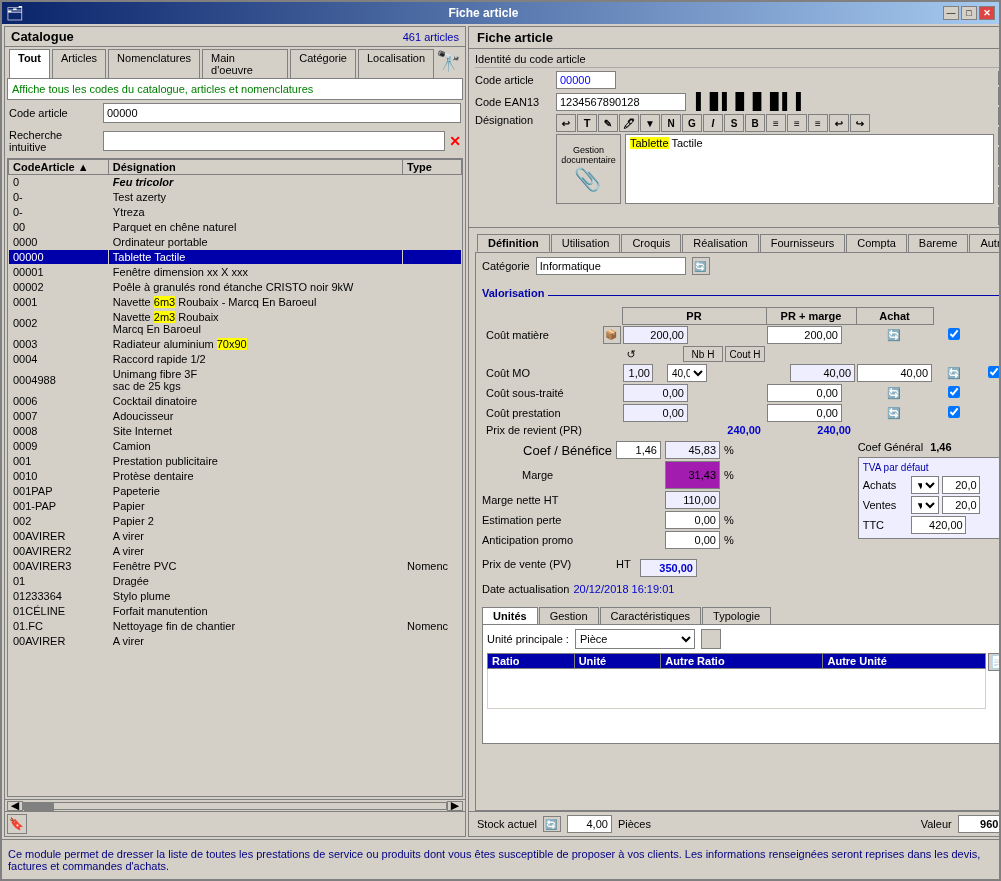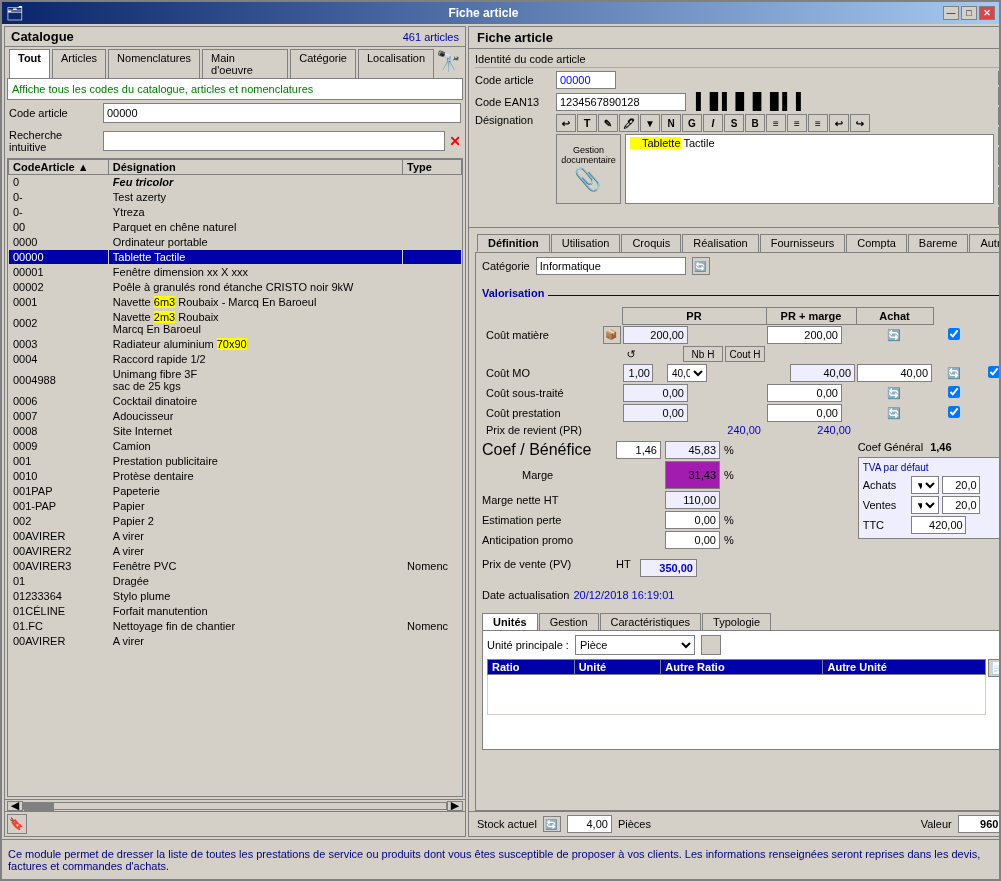--- a/index.html
+++ b/index.html
@@ -91,21 +91,21 @@
     
     
     .status-bar { background: #d4d0c8; border-top: 1px solid #808080; padding: 3px 6px; font-size: 10px; color: #000080; height: 40px; display: flex; align-items: center; }
     
     
     ::-webkit-scrollbar { width: 12px; }
     ::-webkit-scrollbar-track { background: #d4d0c8; }
     ::-webkit-scrollbar-thumb { background: #808080; border: 1px solid #d4d0c8; }
     input[type=checkbox] { width: 12px; height: 12px; }
     
-    .blue-bold { color: #0000cc; font-weight: normal; margin-left: 40px; }
+    .blue-bold { color: #0000cc; font-weight: bold; margin-left: 40px; }
     
     .red-x { color: red; font-size: 14px; font-weight: bold; cursor: pointer; }
   </style>
 </head>
 <body>
 
 <div class="window">
 
   <div class="title-bar">
     <div class="title-bar-left">
@@ -368,21 +368,21 @@
                   <div class="toolbar-btn">≡</div>
                   <div class="toolbar-btn">↩</div>
                   <div class="toolbar-btn">↪</div>
                 </div>
 
                 <div class="desig-content">
                   <div class="gestion-doc">
                     <div style="font-size:9px; text-align:center; margin-bottom:2px;">Gestion documentaire</div>
                     <div style="font-size:22px;">📎</div>
                   </div>
-                  <div class="desig-text-area"><span style="background:yellow;padding-left:12px;">Tablette</span> Tactile</div>
+                  <div class="desig-text-area"><span style="background:yellow;">Tablette</span> Tactile</div>
                 </div>
               </div>
             </div>
           </div>
 
           <div style="display:flex; flex-direction:column; gap:2px; width:22px;">
             <div style="font-size:9px; text-align:center; width:50px; border:1px solid #808080; padding:1px; background:#d4d0c8;">Sensibilité</div>
             <div class="side-btn">📄</div>
             <div class="side-btn">🔄</div>
             <div class="side-btn" style="color:red; font-weight:bold; font-size:14px;">✕</div>
@@ -539,21 +539,21 @@
                   <td></td>
               </tr>
             </tbody>
           </table>
 
           <div style="display:flex; gap:10px; align-items:flex-start;">
 
             <div style="flex:1;">
 
               <div style="display:flex; align-items:center; gap:4px; margin-bottom:2px;">
-                <span style="width:130px; font-size:16px;">Coef / Bénéfice</span>
+                <span style="width:130px; font-size:13px;text-align:right;">Coef / Bénéfice</span>
                 <input type="text" style="width: 45px; height: 18px; border: 1px solid rgb(128, 128, 128); text-align: right; padding: 1px 3px; background: white;" value="1,46">
                 <input type="text" style="width: 55px; height: 18px; border: 1px solid rgb(128, 128, 128); text-align: right; padding: 1px 3px; background: rgb(238, 238, 255);" value="45,83">
                 <span style="font-size:11px;">%</span>
               </div>
 
               <div style="display:flex; align-items:center; gap:4px; margin-bottom:2px;">
                 <span style="width:130px; font-size:11px;padding-left:40px;">Marge</span>
                 <span style="width:45px;"></span>
                 <input type="text" style="width: 55px; height: 28px; border: 1px solid rgb(128, 128, 128); text-align: right; padding: 1px 3px; background: #a21caf;" value="31,43">
                 <span style="font-size:11px;">%</span>
@@ -578,21 +578,21 @@
                 <input type="text" style="width: 55px; height: 18px; border: 1px solid rgb(128, 128, 128); text-align: right; padding: 1px 3px; background: white;" value="0,00">
                 <span style="font-size:11px;">%</span>
               </div>
 
               <div style="display:flex; align-items:center; gap:4px; margin-bottom:2px;">
                 <span style="width:130px; font-size:11px;">Prix de vente (PV)</span>
                 <span style="font-size:11px; width:20px;">HT</span>
                 <input type="text" style="width: 57px; height: 18px; border: 1px solid rgb(128, 128, 128); text-align: right; padding: 1px 3px; background: rgb(238, 238, 255); color: rgb(0, 0, 204); font-weight: bold; margin-top: 8px;" value="350,00">
               </div>
 
-              <div style="display:flex; align-items:center; gap:4px; margin-top:12px;">
+              <div style="display:flex; align-items:center; gap:4px; margin-top:6px;">
                 <span style="font-size:11px;">Date actualisation</span>
                 <span style="font-size:11px; color:#0000cc;">20/12/2018 16:19:01</span>
               </div>
             </div>
 
             <div style="width:155px;">
               <div style="font-size:11px; margin-bottom:4px;">
                 <span>Coef Général</span>
                 <span style="margin-left:4px; font-weight:bold;">1,46</span>
               </div>

